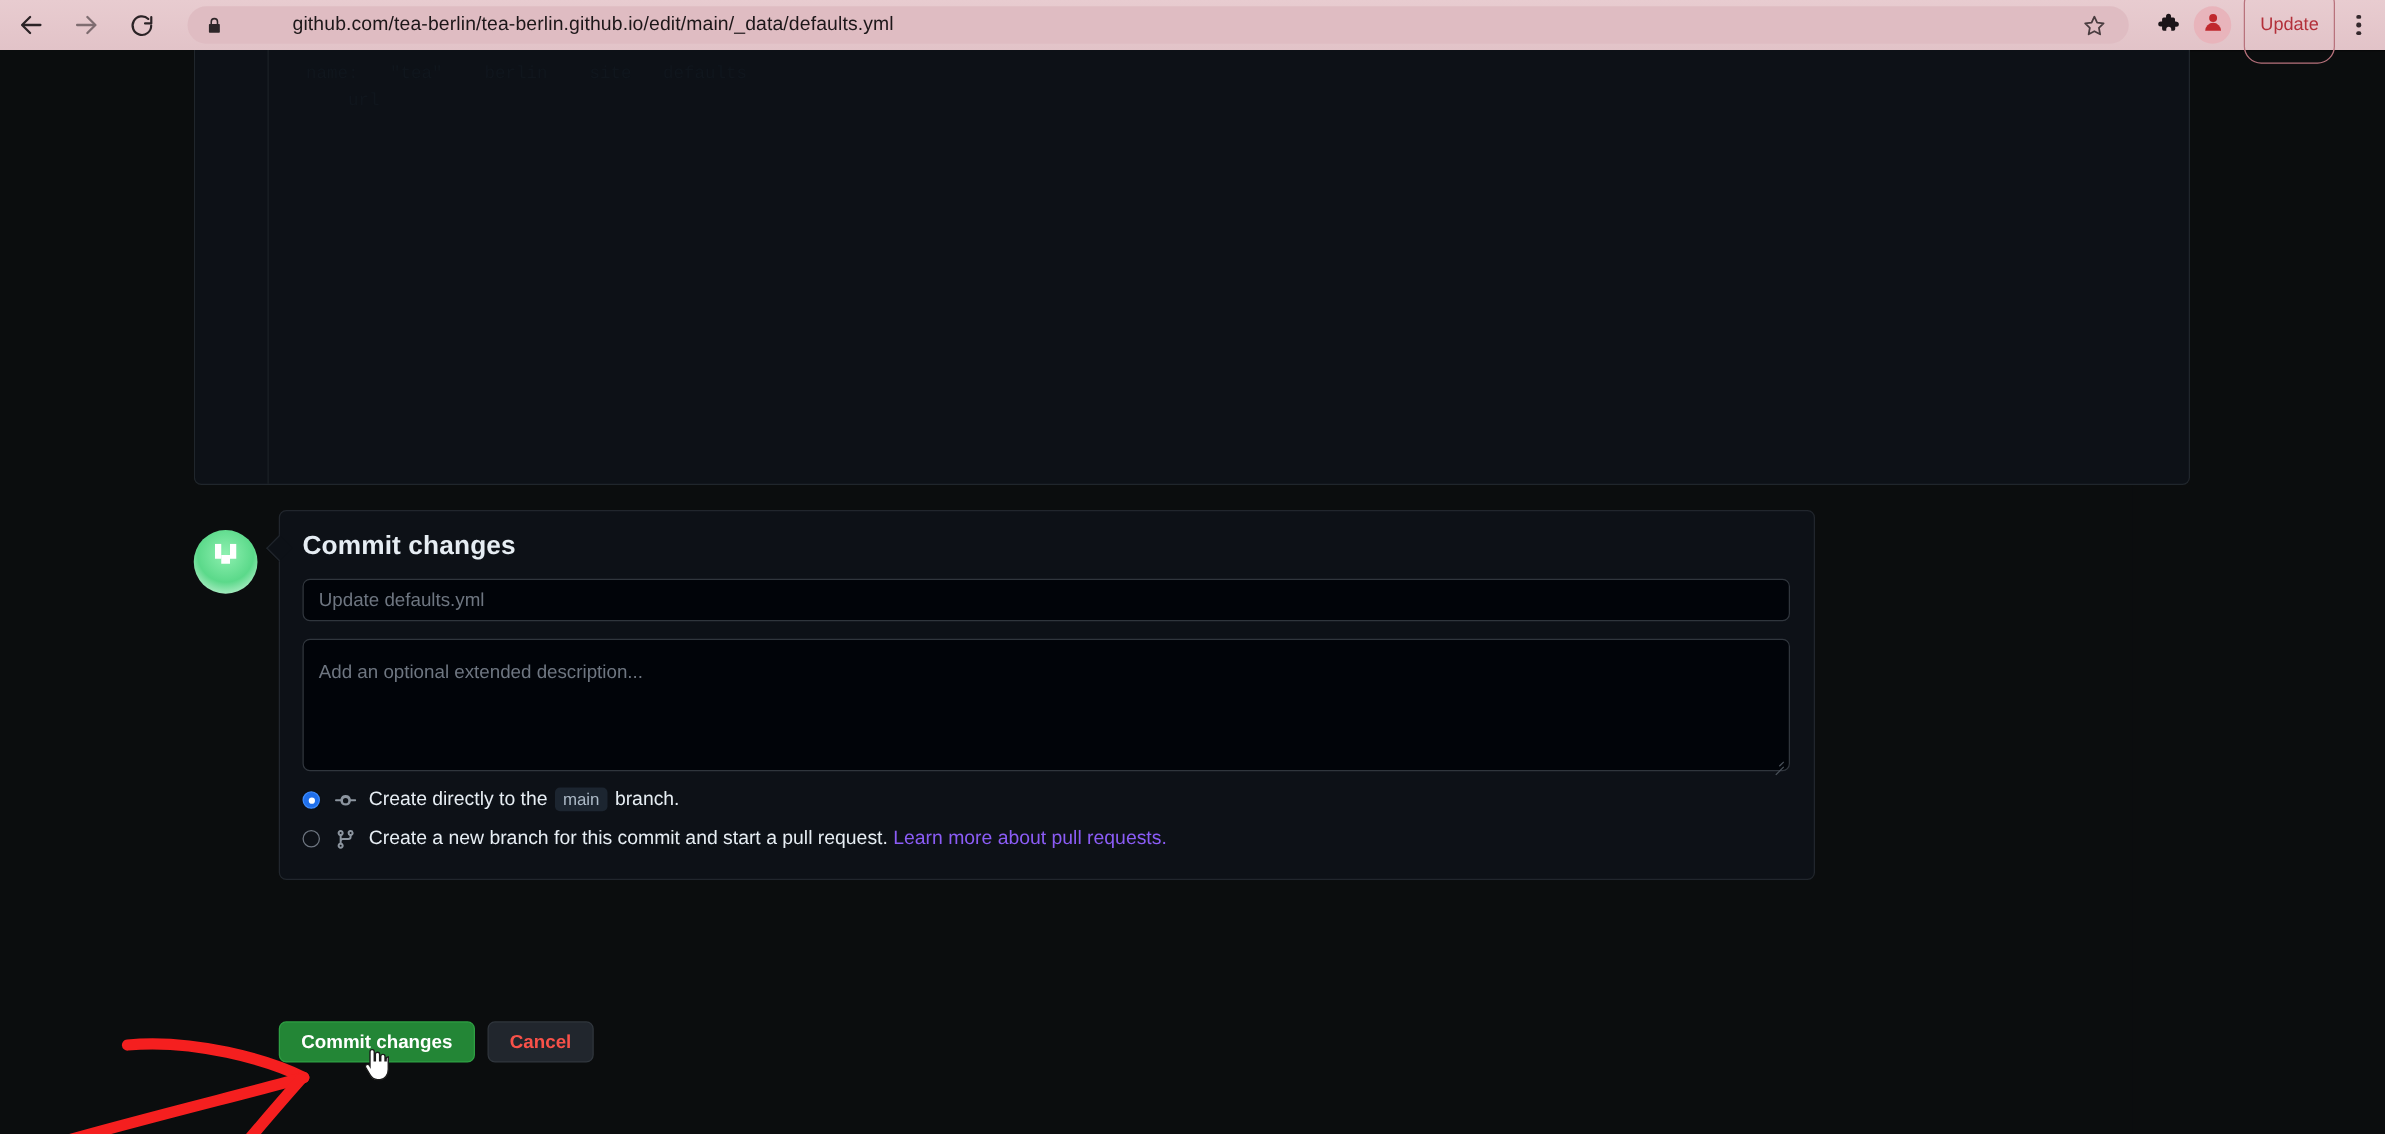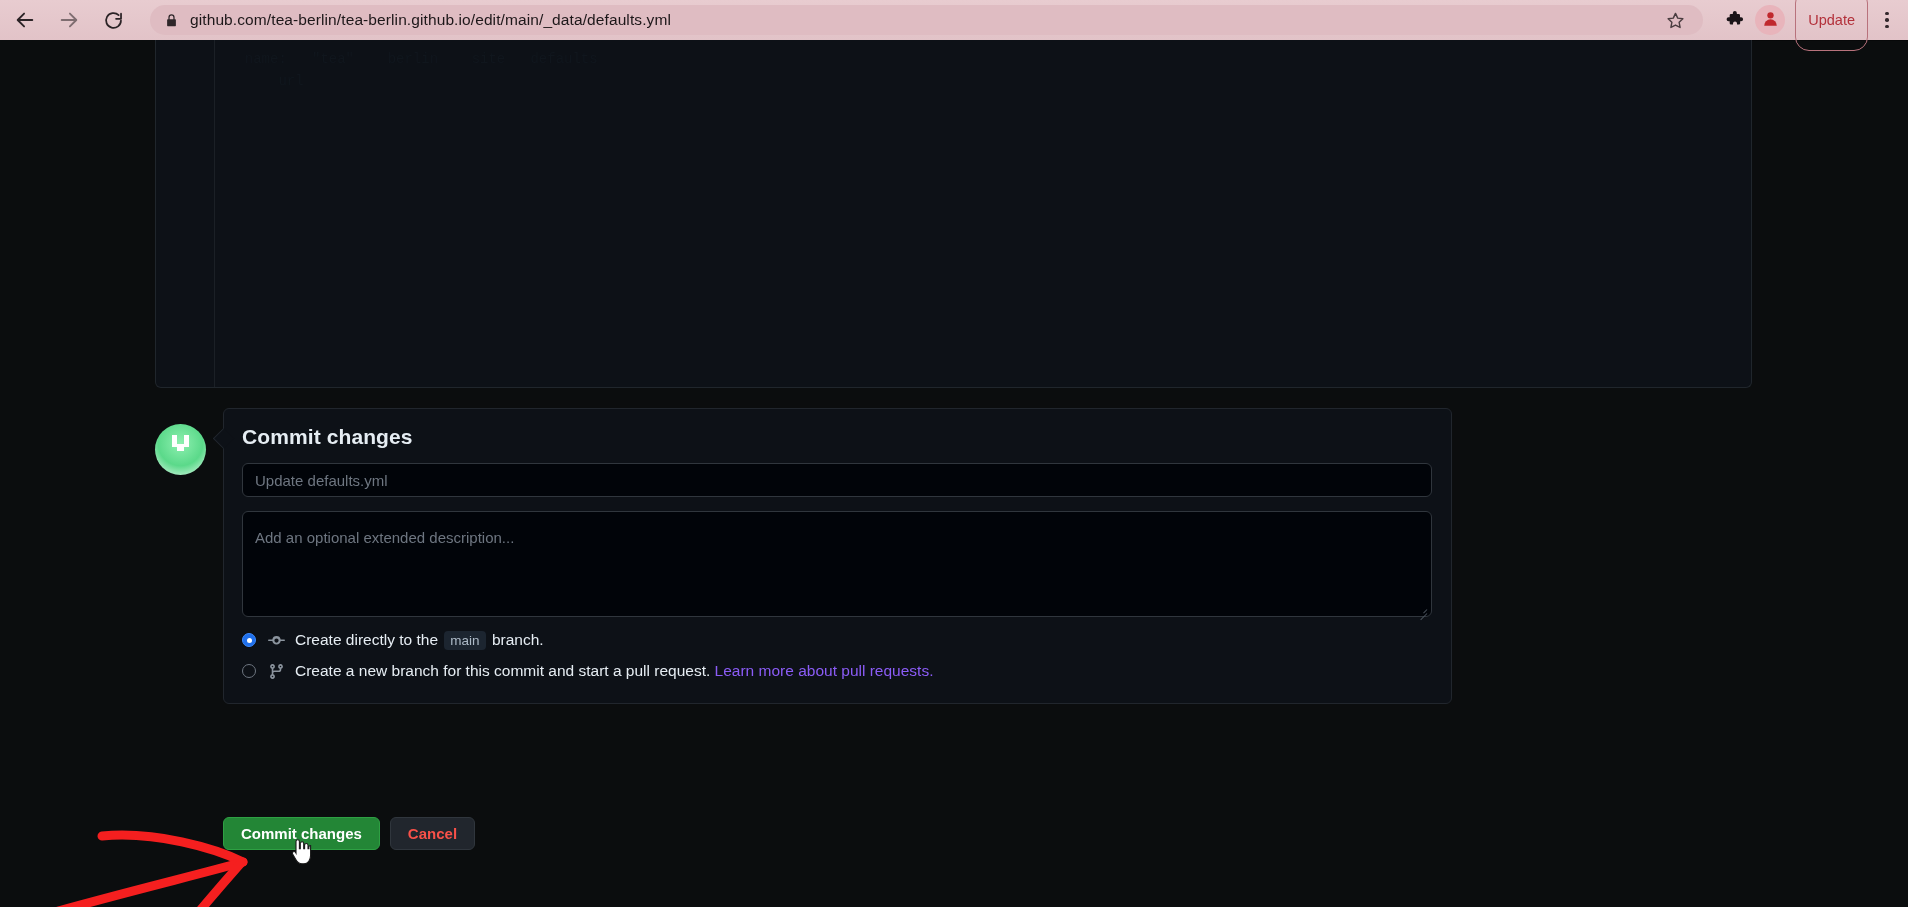--- a/index.html
+++ b/index.html
@@ -21,20 +21,21 @@
     width:38px;height:38px;margin-left:6px;
     display:flex;align-items:center;justify-content:center;
     color:#2b2326;flex:0 0 auto;cursor:pointer;border-radius:50%;
   }
   .nav-btn svg{display:block;}
   .omnibox{
     flex:1 1 auto;height:30px;margin:0 14px 0 18px;
     background:#dfbcc2;border-radius:16px;
     display:flex;align-items:center;padding:0 14px;
     min-width:0;
+    gap:44px;
   }
   .lock-icon{width:15px;height:15px;margin-right:11px;flex:0 0 auto;color:#2e2629;}
   .url-text{
     font-size:15.5px;color:#1d1719;white-space:nowrap;overflow:hidden;
     text-overflow:ellipsis;letter-spacing:.1px;
   }
   .omni-star{width:28px;height:28px;display:flex;align-items:center;justify-content:center;color:#4a3d40;flex:0 0 auto;margin-left:auto;cursor:pointer;}
   .bar-right{display:flex;align-items:center;flex:0 0 auto;padding-right:8px;gap:4px;}
   .ext-icon{width:34px;height:34px;display:flex;align-items:center;justify-content:center;color:#1b1418;cursor:pointer;}
   .profile-icon{

